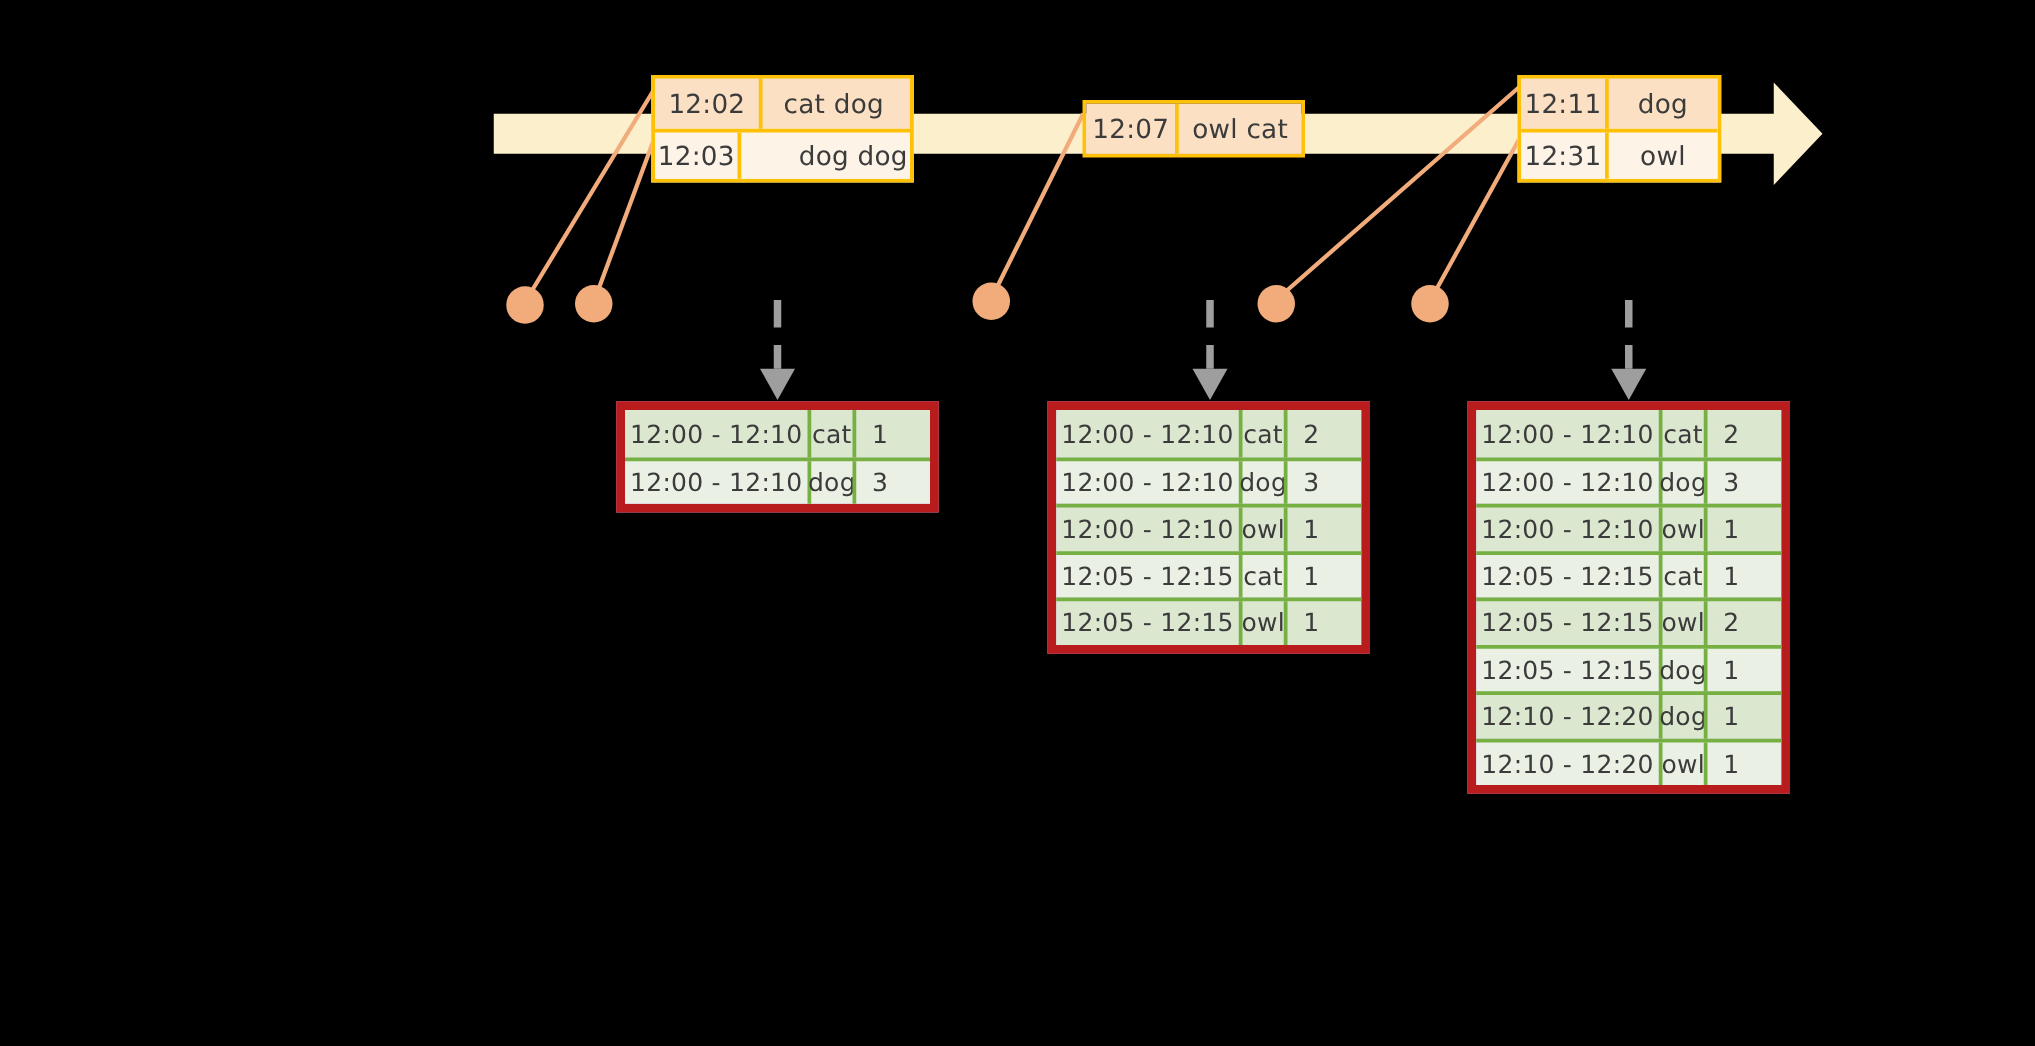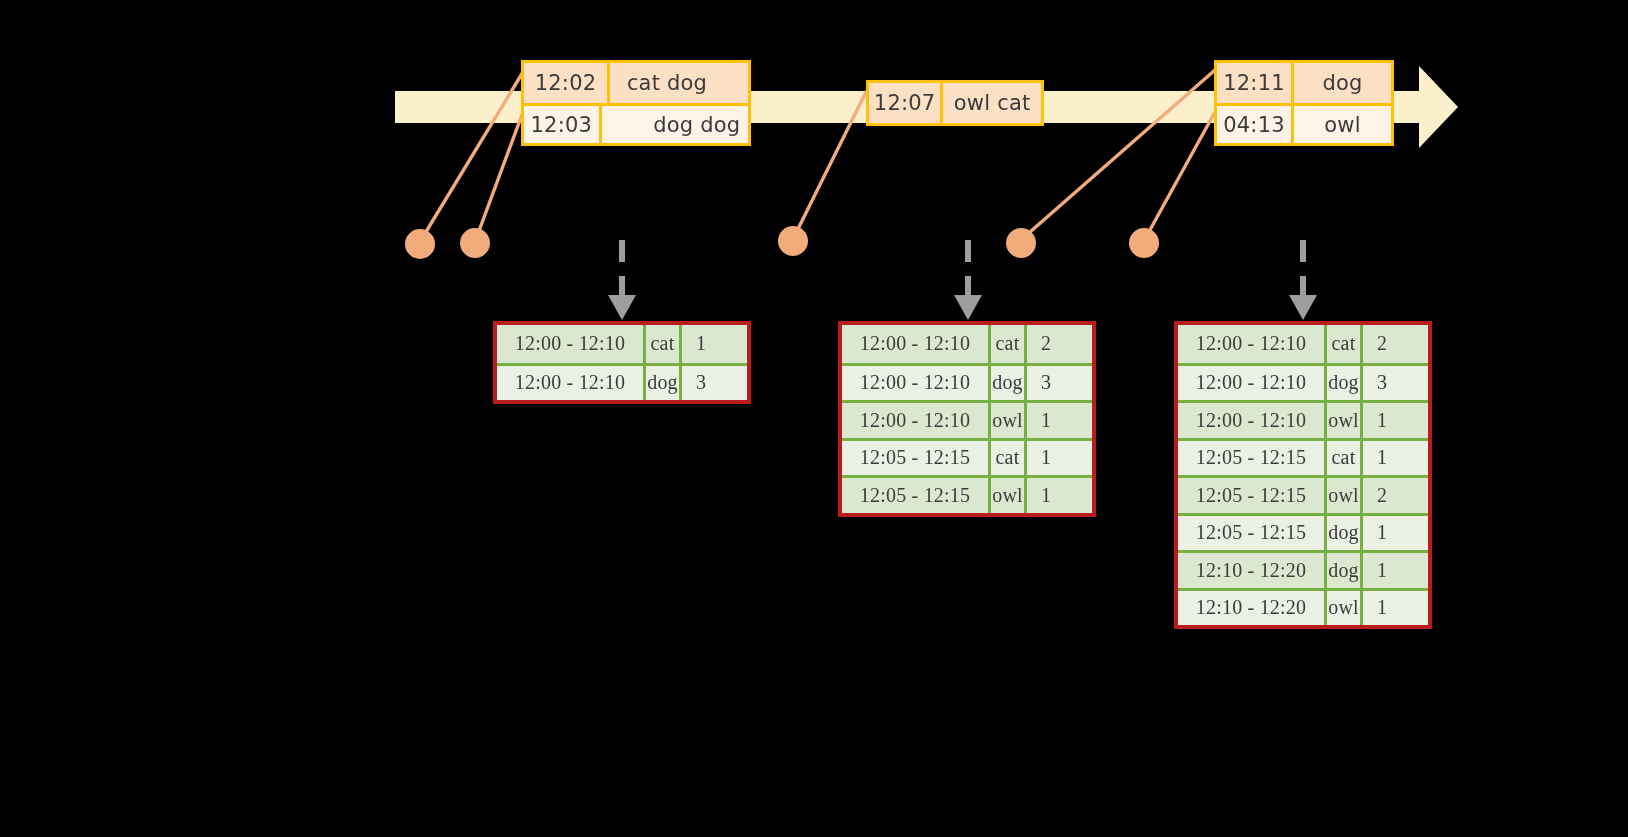--- a/index.html
+++ b/index.html
@@ -57,24 +57,23 @@
     justify-content: center;
     box-sizing: border-box;
     font-size: 21px;
     color: #3b3b3b;
     letter-spacing: .2px;
   }
 
   
   .result-table {
     position: absolute;
-    border: 4px solid #b91c1c;
+    border: 7px solid #b91c1c;
     box-sizing: border-box;
     background: #c4b5fd;
-    font-family: Liberation Serif, serif;
   }
   .res-row {
     display: flex;
     height: 37.5px;
     box-sizing: border-box;
   }
   .res-row.shade-a { background: #DCE7D0; }
   .res-row.shade-b { background: #EAF0E4; }
   .res-row + .res-row { border-top: 3px solid #76B043; }
   .res-cell {
@@ -127,45 +126,45 @@
         <line x1="968" y1="240" x2="968" y2="295" stroke-dasharray="22 14"></line>
         <path d="M 954 295 L 982 295 L 968 320 Z" fill="#9E9E9E" stroke="none"></path>
       </g>
       <g>
         <line x1="1303" y1="240" x2="1303" y2="295" stroke-dasharray="22 14"></line>
         <path d="M 1289 295 L 1317 295 L 1303 320 Z" fill="#9E9E9E" stroke="none"></path>
       </g>
     </g>
   </svg>
 
-  <div class="event-group" style="left:521px; top:60px; width:230px;">
+  <div class="event-group" style="left:521px; top:60px; width:210px;">
     <div class="event-row shade-a">
       <div class="event-time event-payload-time" style="width:86px;">12:02</div>
       <div class="event-payload" style="width:114px;text-align:right;">cat dog</div>
     </div>
     <div class="event-row shade-b">
       <div class="event-time" style="width:86px;">12:03</div>
       <div class="event-payload" style="width:114px;margin-left:44px;">dog dog</div>
     </div>
   </div>
 
   <div class="event-group" style="left:866px; top:80px; width:178px;">
     <div class="event-row shade-a">
       <div class="event-time" style="width:86px;">12:07</div>
       <div class="event-payload" style="width:114px;">owl cat</div>
     </div>
   </div>
 
-  <div class="event-group" style="left:1214px; top:60px; width:180px;">
+  <div class="event-group" style="left:1214px; top:60px; width:163px;">
     <div class="event-row shade-a">
       <div class="event-time" style="width:77px;">12:11</div>
       <div class="event-payload" style="width:97px;">dog</div>
     </div>
     <div class="event-row shade-b">
-      <div class="event-time" style="width:77px;">04:13</div>
+      <div class="event-time" style="width:77px;">12:31</div>
       <div class="event-payload" style="width:97px;">owl</div>
     </div>
   </div>
 
   <div class="result-table" style="left:493px; top:321px; width:258px;">
     <div class="res-row shade-a">
       <div class="res-cell c-window">12:00 - 12:10</div>
       <div class="res-cell c-word">cat</div>
       <div class="res-cell c-count">1</div>
     </div>

